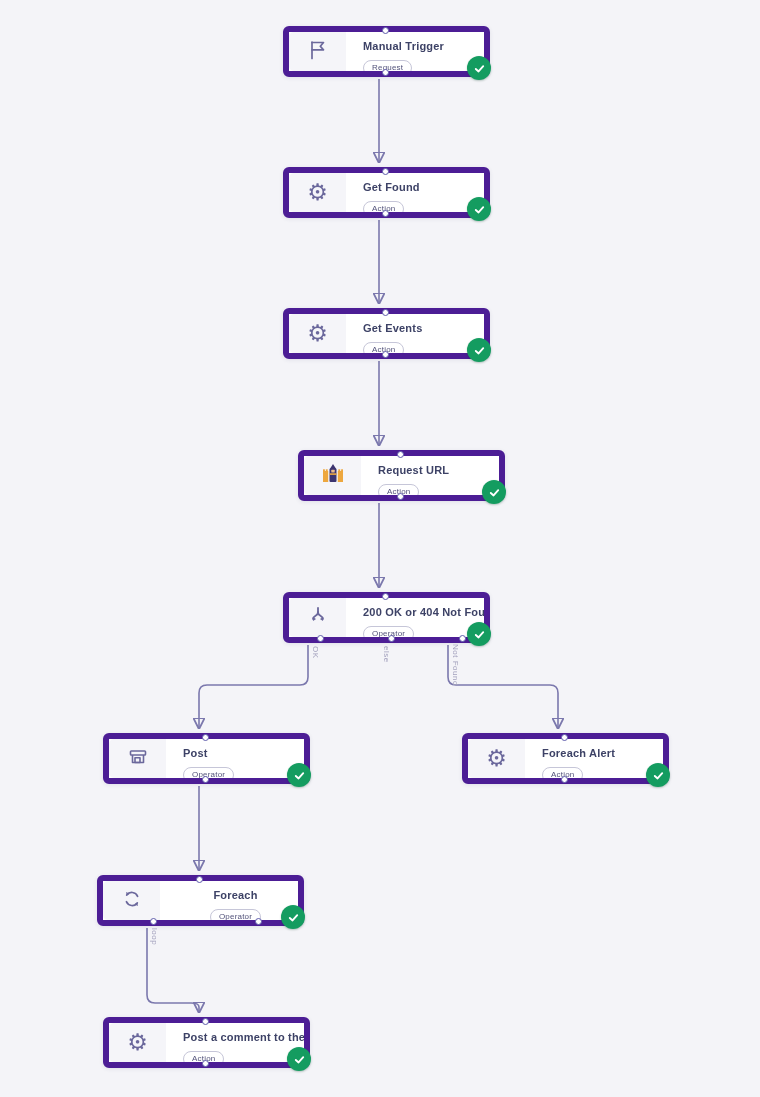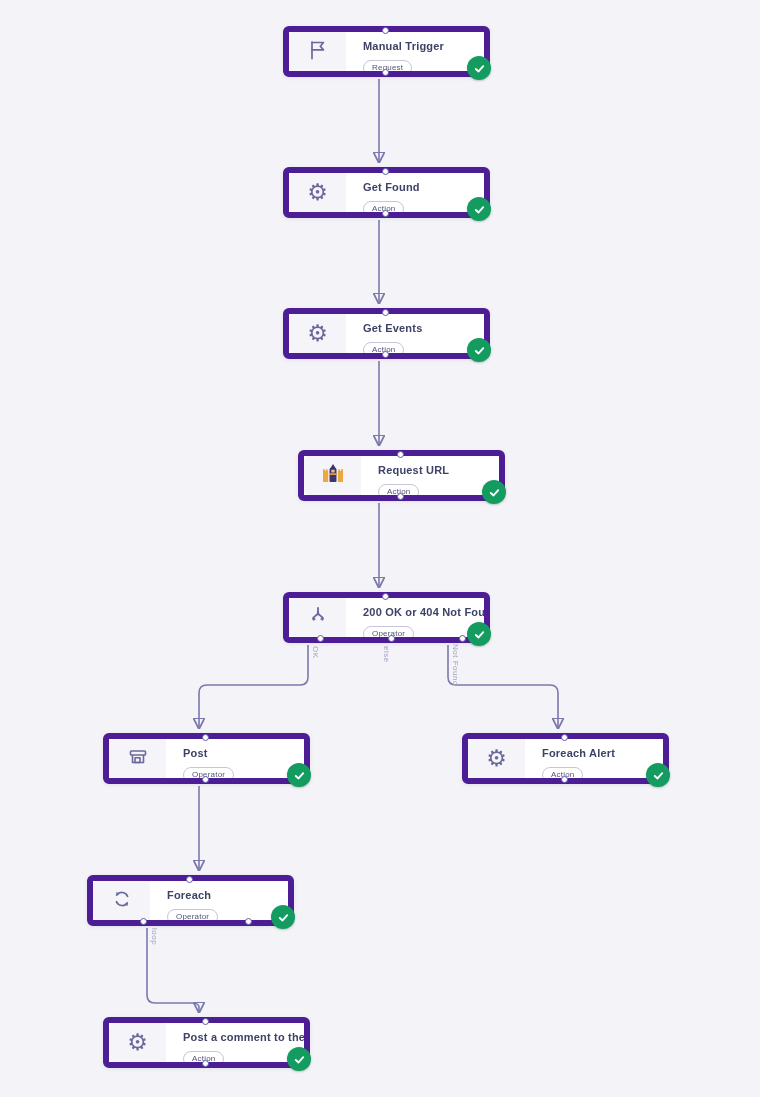--- a/index.html
+++ b/index.html
@@ -210,21 +210,21 @@
     </div>
     <div class="check">
       <svg width="13" height="13" viewBox="0 0 14 14">
           <polyline points="3,7.5 6,10.2 11,4.5" fill="none" stroke="#fff" stroke-width="2" stroke-linecap="round" stroke-linejoin="round"></polyline>
         </svg>
     </div>
     <div class="port top center"></div>
     <div class="port bottom center"></div>
   </div>
 
-  <div class="node" style="left:79px; top:875px;">
+  <div class="node" style="left:89px; top:875px;text-align:center;">
     <div class="icon-panel">
       <span>
         <svg width="24" height="24" viewBox="0 0 24 24">
           <g fill="none" stroke="#6b689c" stroke-width="1.7" stroke-linecap="round">
             <path d="M17.6 9.3 a6.3 6.3 0 0 0 -10.9 -1.2"></path>
             <path d="M6.4 14.7 a6.3 6.3 0 0 0 10.9 1.2"></path>
           </g>
           <g fill="#6b689c">
             <path d="M6.1 5.1 l0.6 3.7 3.1 -2.1 z"></path>
             <path d="M17.9 18.9 l-0.6 -3.7 -3.1 2.1 z"></path>

